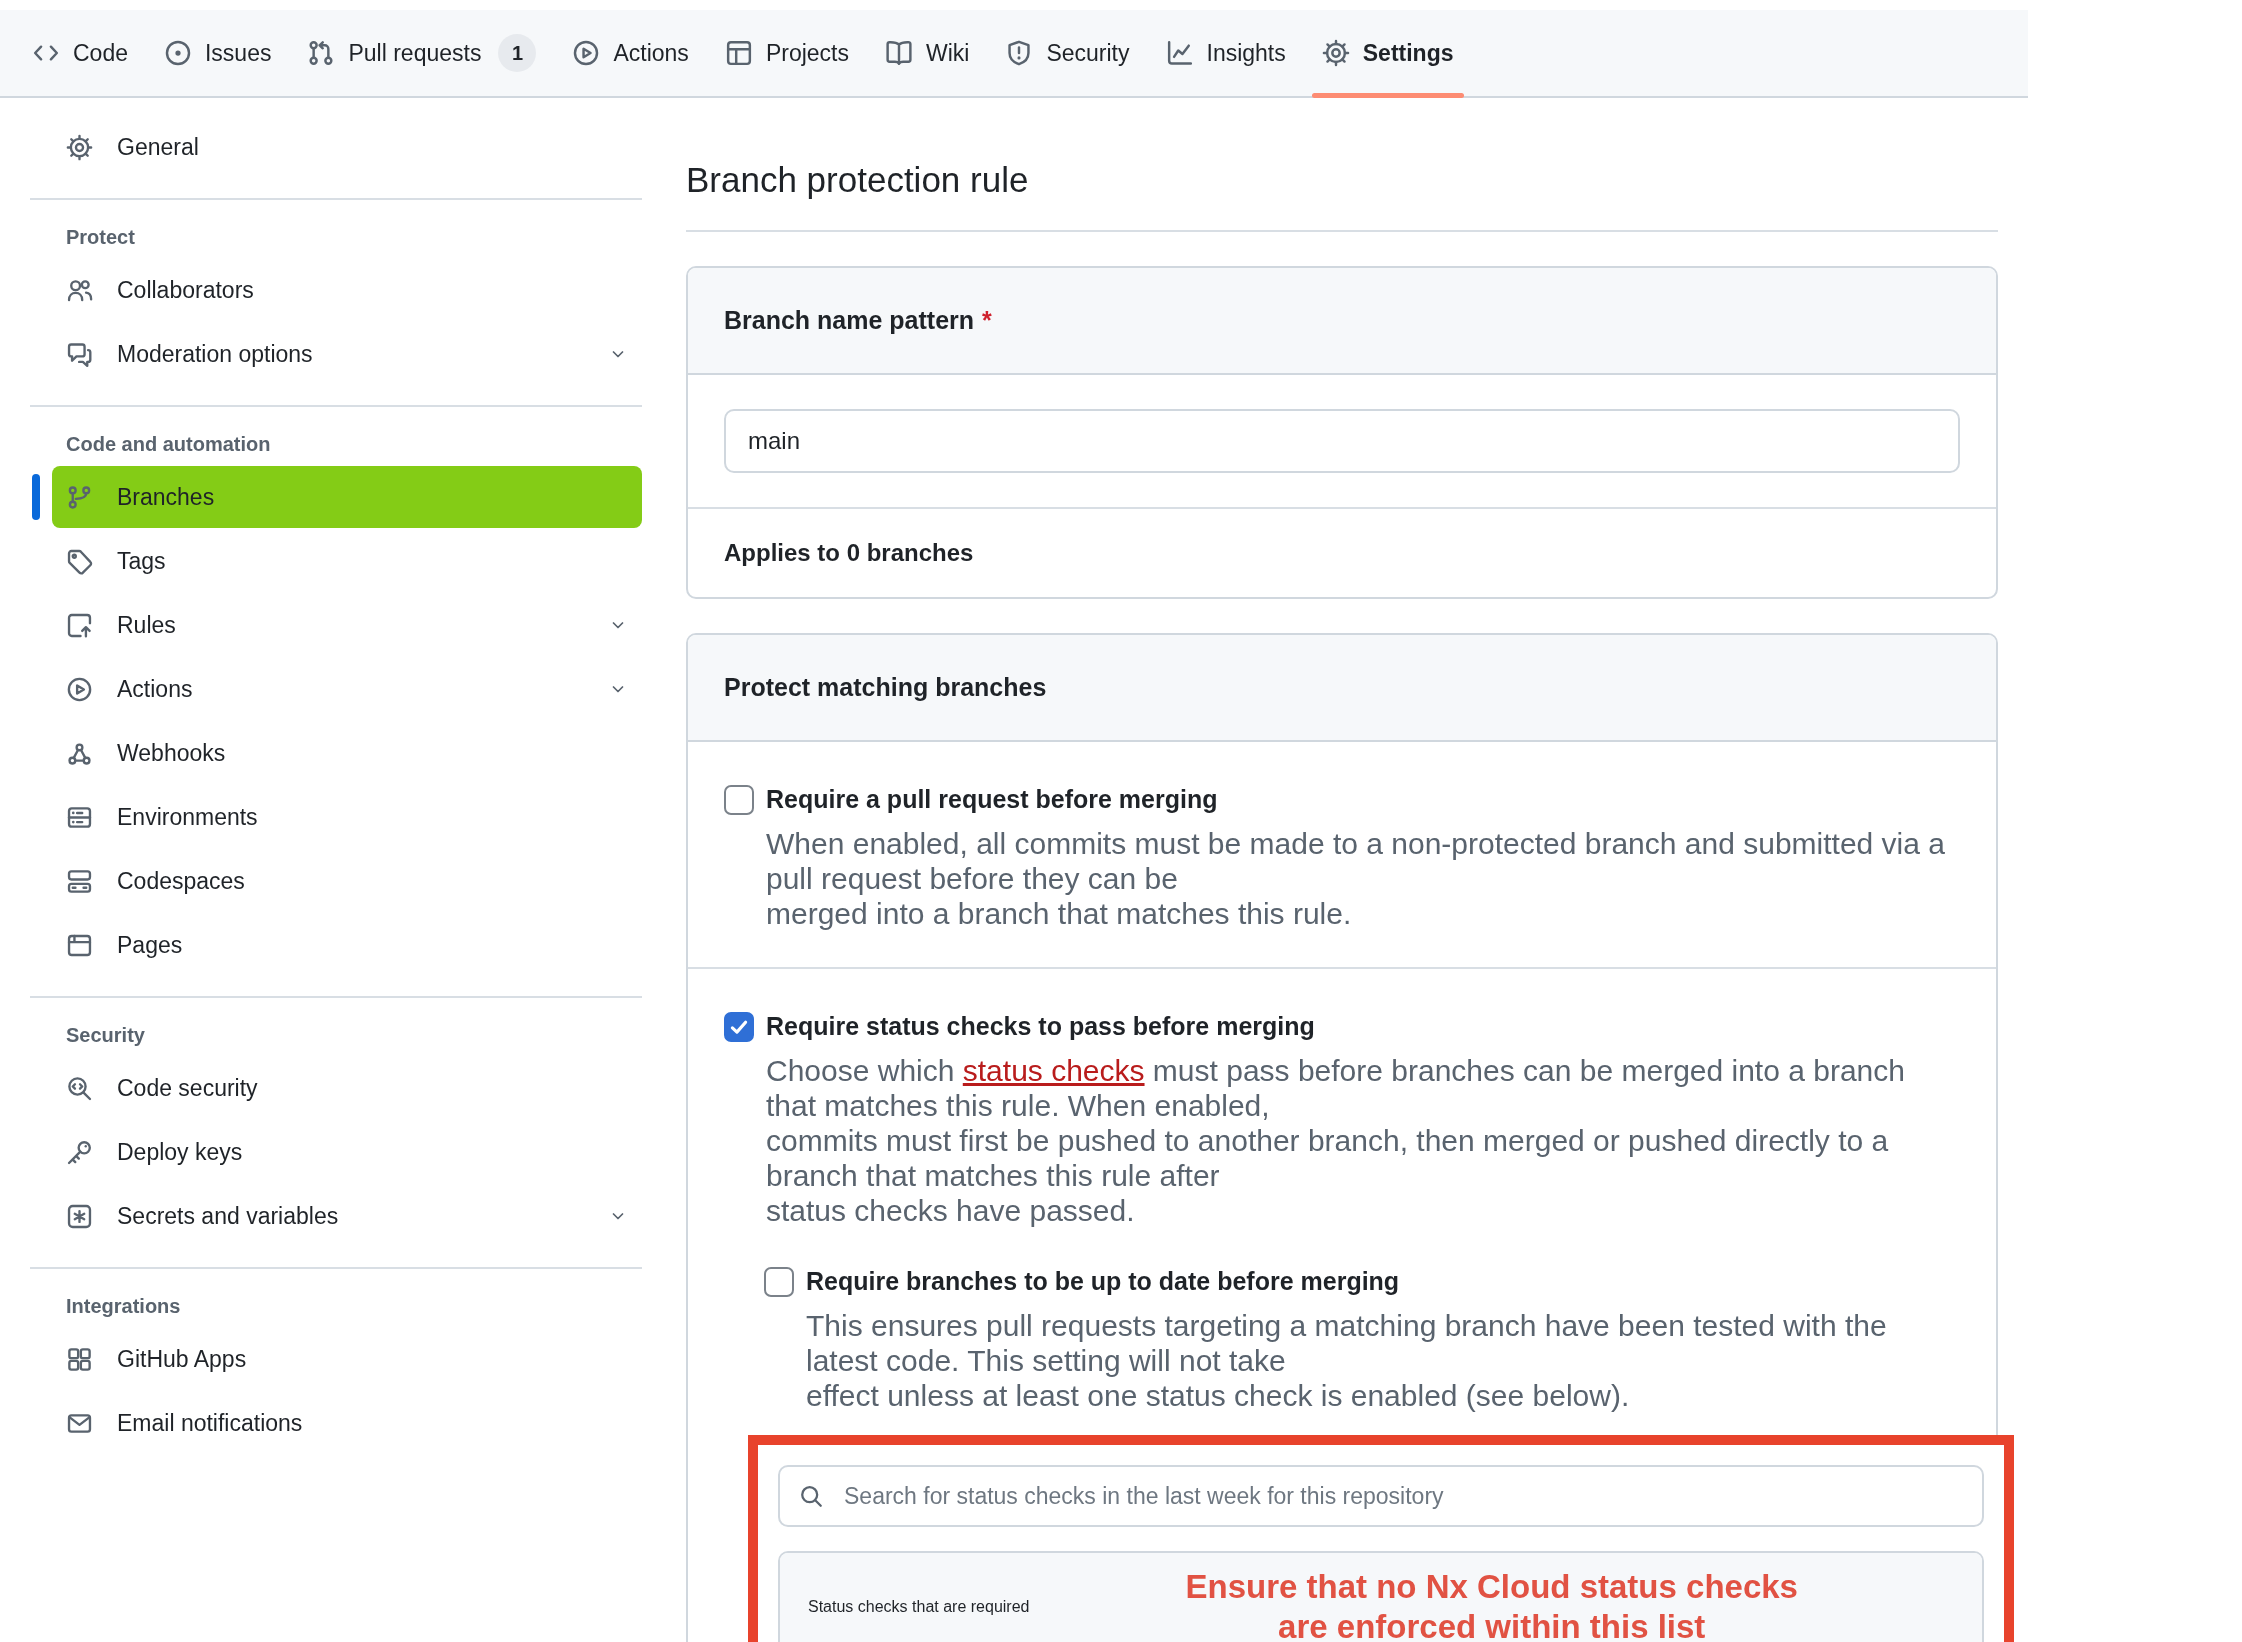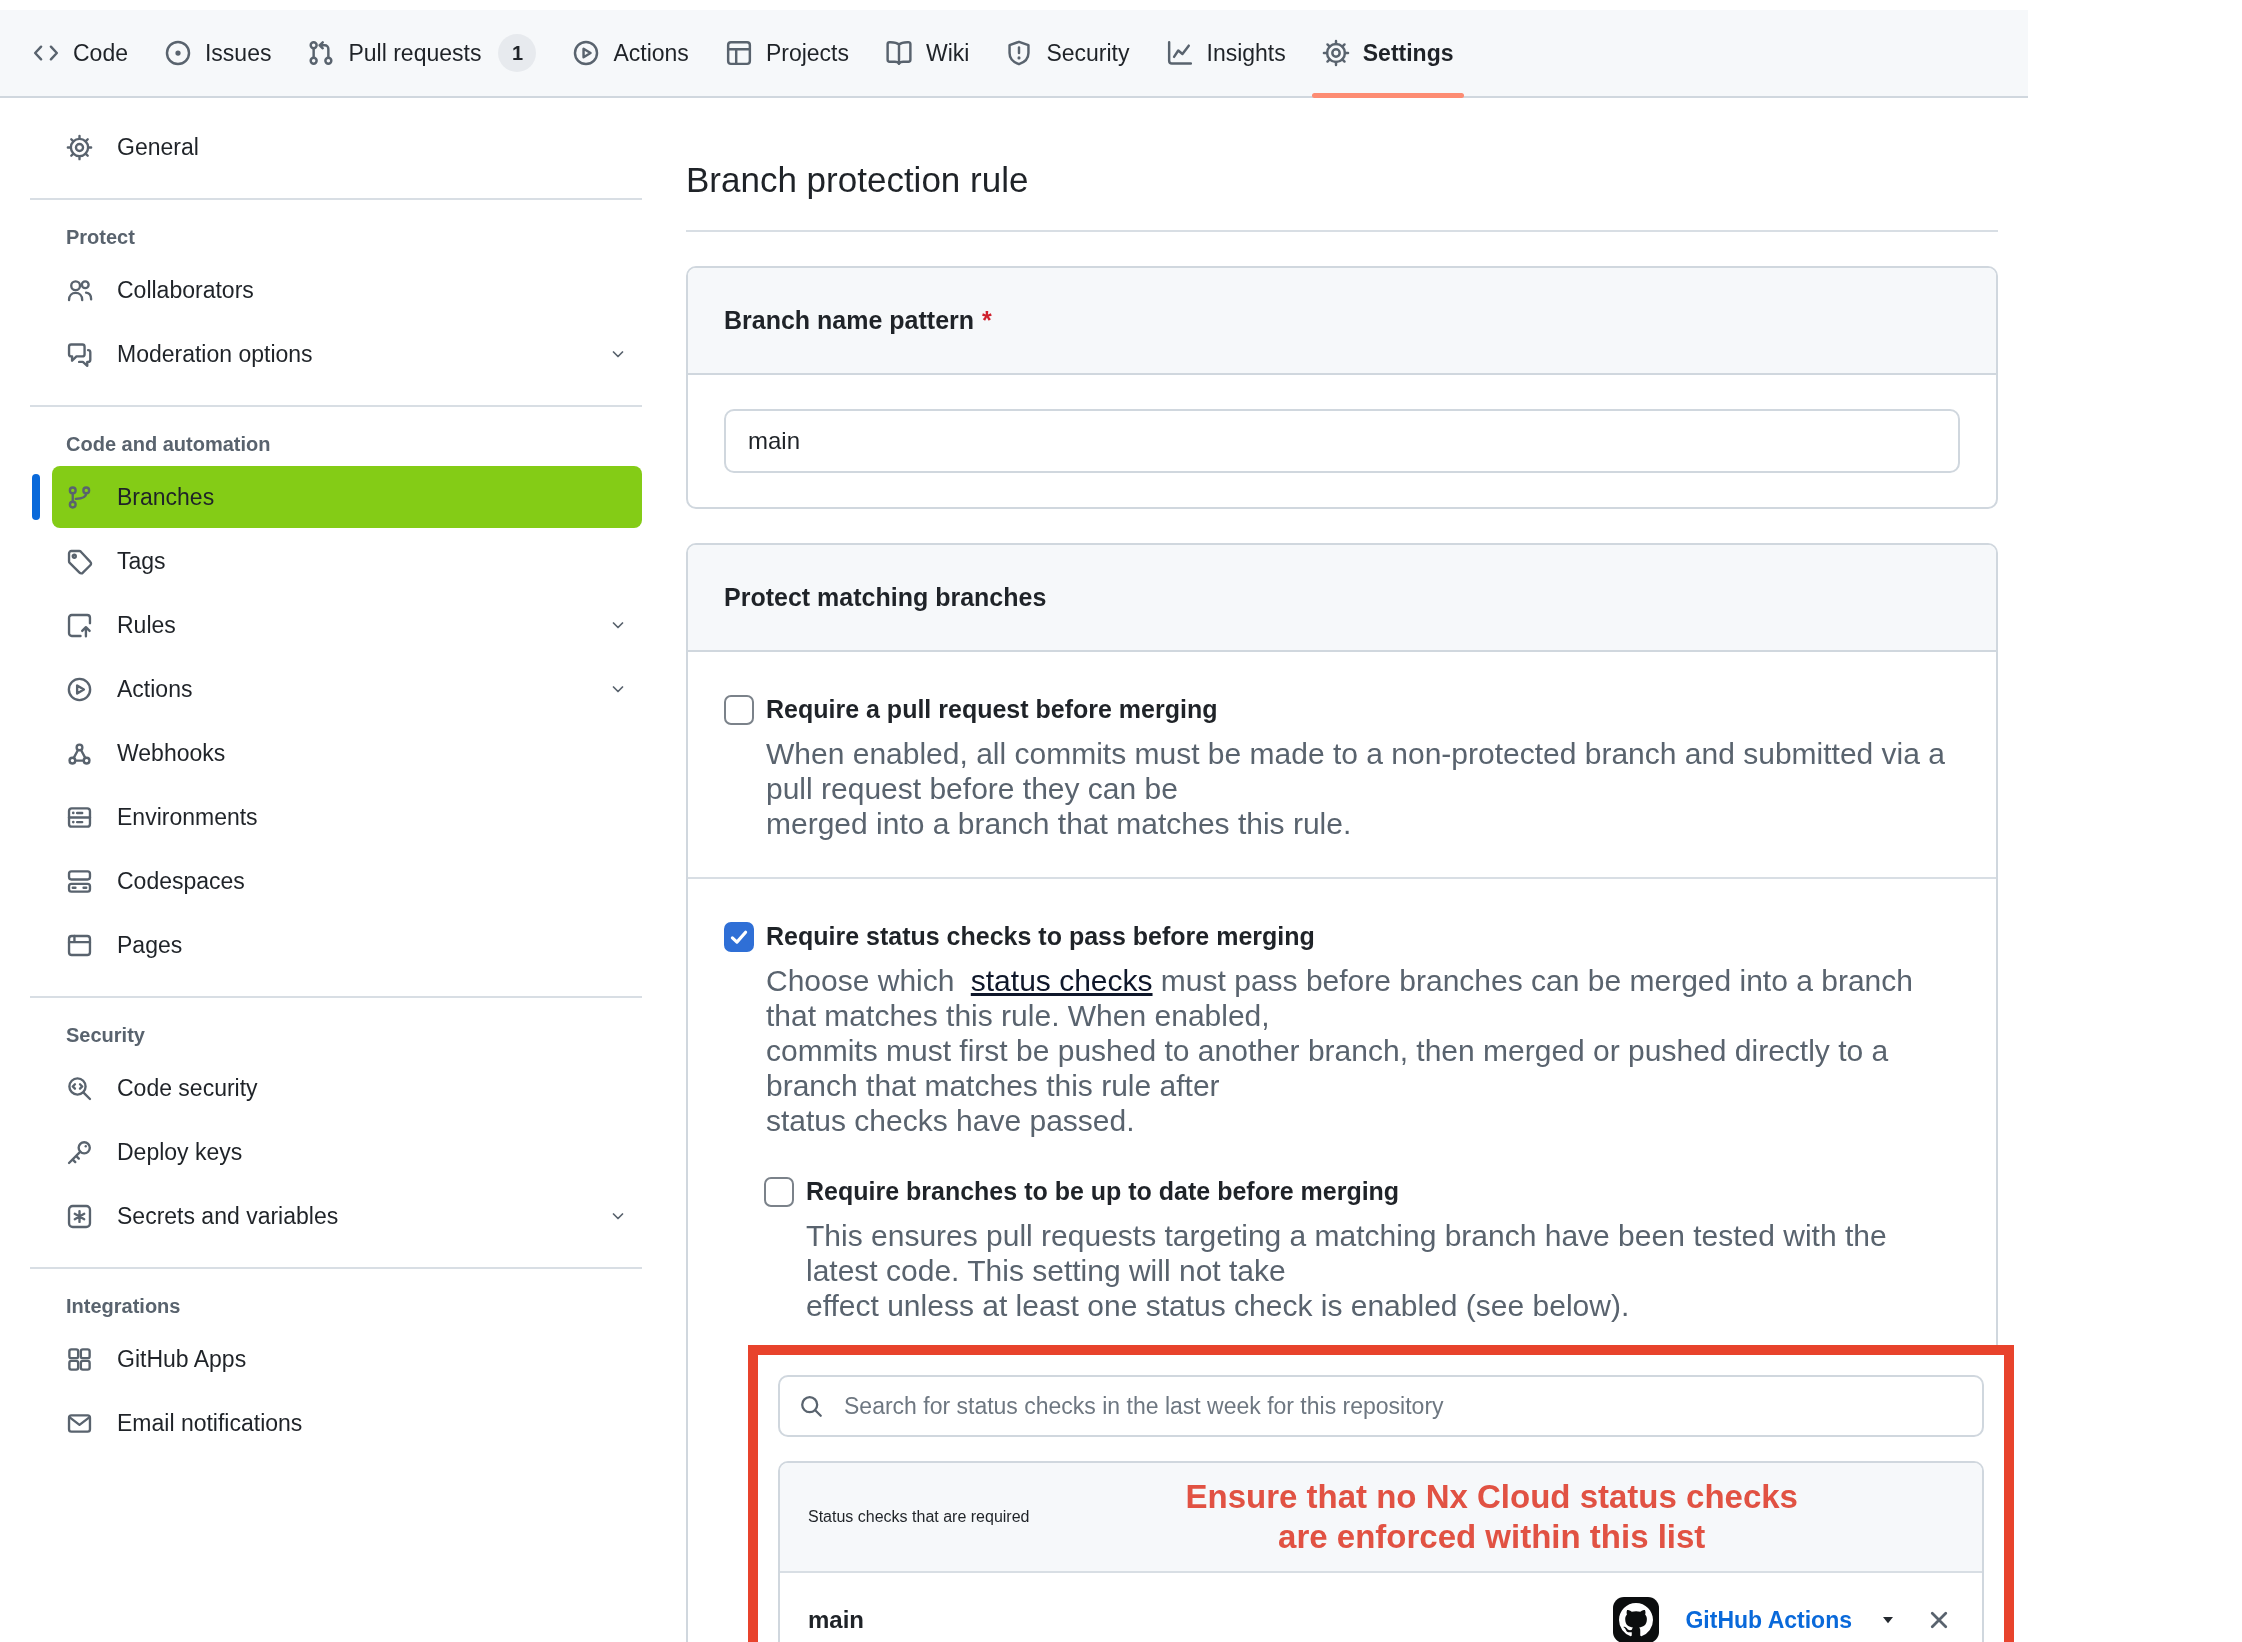--- a/index.html
+++ b/index.html
@@ -51,21 +51,21 @@
   .gbox-row { border-top:2px solid #d8dee4; padding:30px 36px; font-size:24px; font-weight:700; }
 
   .protect-box { padding-bottom:40px; }
   .opt-section { padding:40px 36px 36px; }
   .opt-section + .opt-section { border-top:2px solid #d8dee4; }
   .option { display:grid; grid-template-columns:30px 1fr; column-gap:18px;gap:12px; }
   .cb { width:30px; height:30px; border:2px solid #7b828a; border-radius:7px; background:#fff; margin-top:3px; }
   .cb.checked { background:#2f6fd6; border-color:#2f6fd6; display:flex; align-items:center; justify-content:center; }
   .opt-label { font-size:25px; font-weight:700; line-height:34px; }
   .opt-desc { margin-top:10px; font-size:30px; color:#59636e; line-height:35px; }
-  .link { color:#0f172a; text-decoration:underline; cursor:pointer;margin-left:8px; }
+  .link { color:#b91c1c; text-decoration:underline; cursor:pointer; }
   .nested { margin:36px 0 0 40px; }
 
   
   .annotated { border:10px solid #e8432c; margin:22px -54px 0 24px; padding:20px 20px 22px; background:#fff; }
   .searchbox { display:flex; align-items:center; gap:20px; height:62px; border:2px solid #d0d7de;
          border-radius:10px; background:#fff; padding:0 18px; }
   .searchbox input { border:none; outline:none; flex:1; font-family:inherit; font-size:23px; color:#1f2328; background:transparent; }
   .searchbox input::placeholder { color:#6e7781; opacity:1; }
   .checks-box { border:2px solid #d0d7de; border-radius:10px; margin-top:24px; overflow:hidden; }
   .checks-header { background:#f6f8fa; border-bottom:2px solid #d8dee4; padding:14px 28px;
@@ -319,20 +319,21 @@
       <h1 class="page-title">Branch protection rule</h1>
       <div class="subhead-divider"></div>
 
       <section class="gbox">
         <div class="gbox-header">
           <span>Branch name pattern</span><span class="req">*</span>
         </div>
         <div class="gbox-body">
           <input class="text-input" type="text" value="main" style="">
         </div>
+        <div class="gbox-row">Applies to 0 branches</div>
       </section>
 
       <section class="gbox protect-box">
         <div class="gbox-header">Protect matching branches</div>
 
         <div class="opt-section">
           <div class="option">
             <div class="cb"></div>
             <div>
               <div class="opt-label">Require a pull request before merging</div>

